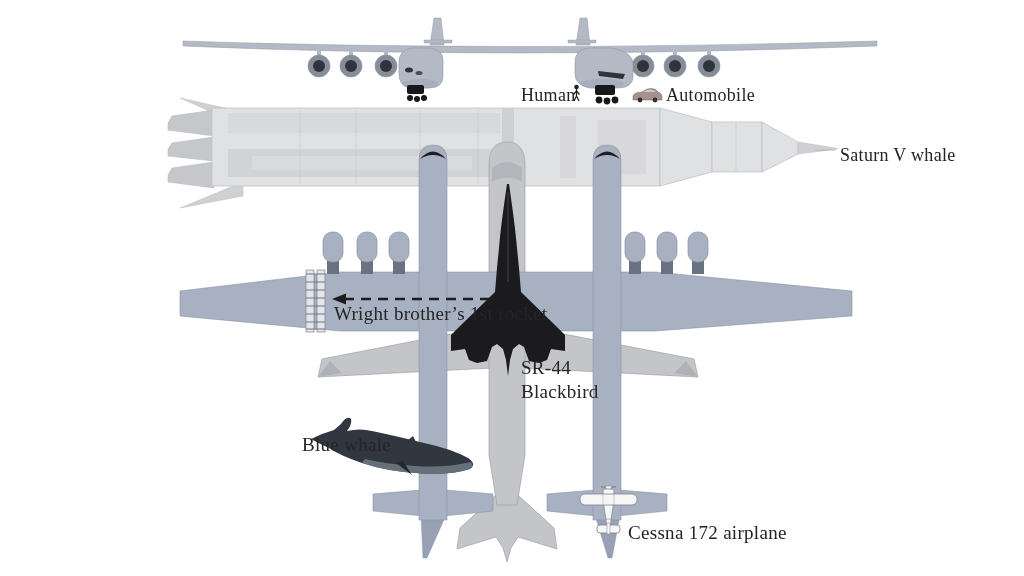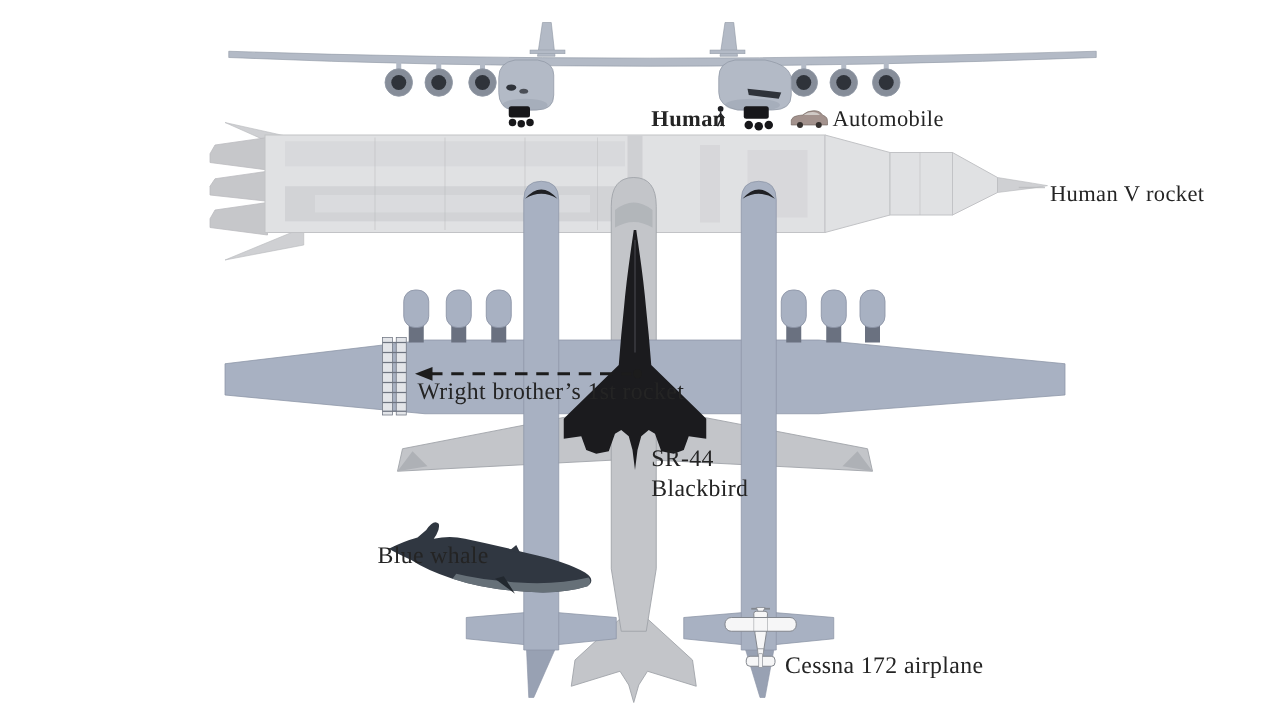--- a/index.html
+++ b/index.html
@@ -210,23 +210,23 @@
     </g>
 
     <g>
       <path d="M 633,100 L 633,96 Q 634,93 638,92.5 L 642,92 Q 646,88.5 651,88.5 Q 656,88.5 658,92 L 660,93 Q 662,94 662,97 L 662,100 Z" fill="var(--car_body)" stroke="#6f625c" stroke-width="0.5"></path>
       <path d="M 643,92 Q 646,89.5 650,89.5 Q 654,89.5 656,92 Z" fill="#d8d3d0" opacity="0.85"></path>
       <circle cx="640" cy="100" r="2.4" fill="var(--car_wheel)"></circle>
       <circle cx="655" cy="100" r="2.4" fill="var(--car_wheel)"></circle>
     </g>
   </svg>
 
-  <div class="lbl sm" style="left:521px;top:83px;font-weight:bold;">Human</div>
+  <div class="lbl sm" style="left:521px;top:83px;">Human</div>
   <div class="lbl sm" style="left:666px;top:83px;">Automobile</div>
-  <div class="lbl sm" style="left:840px;top:143px;">Human V rocket</div>
+  <div class="lbl sm" style="left:840px;top:143px;">Saturn V whale</div>
   <div class="lbl" style="left:334px;top:302px;">Wright brother’s 1st rocket</div>
   <div class="lbl" style="left:521px;top:356px;">
     <span class="line">SR-44</span>
     <span class="line">Blackbird</span>
   </div>
   <div class="lbl" style="left:302px;top:433px;">Blue whale</div>
   <div class="lbl" style="left:628px;top:521px;">Cessna 172 airplane</div>
 </div>
 
 </body></html>

